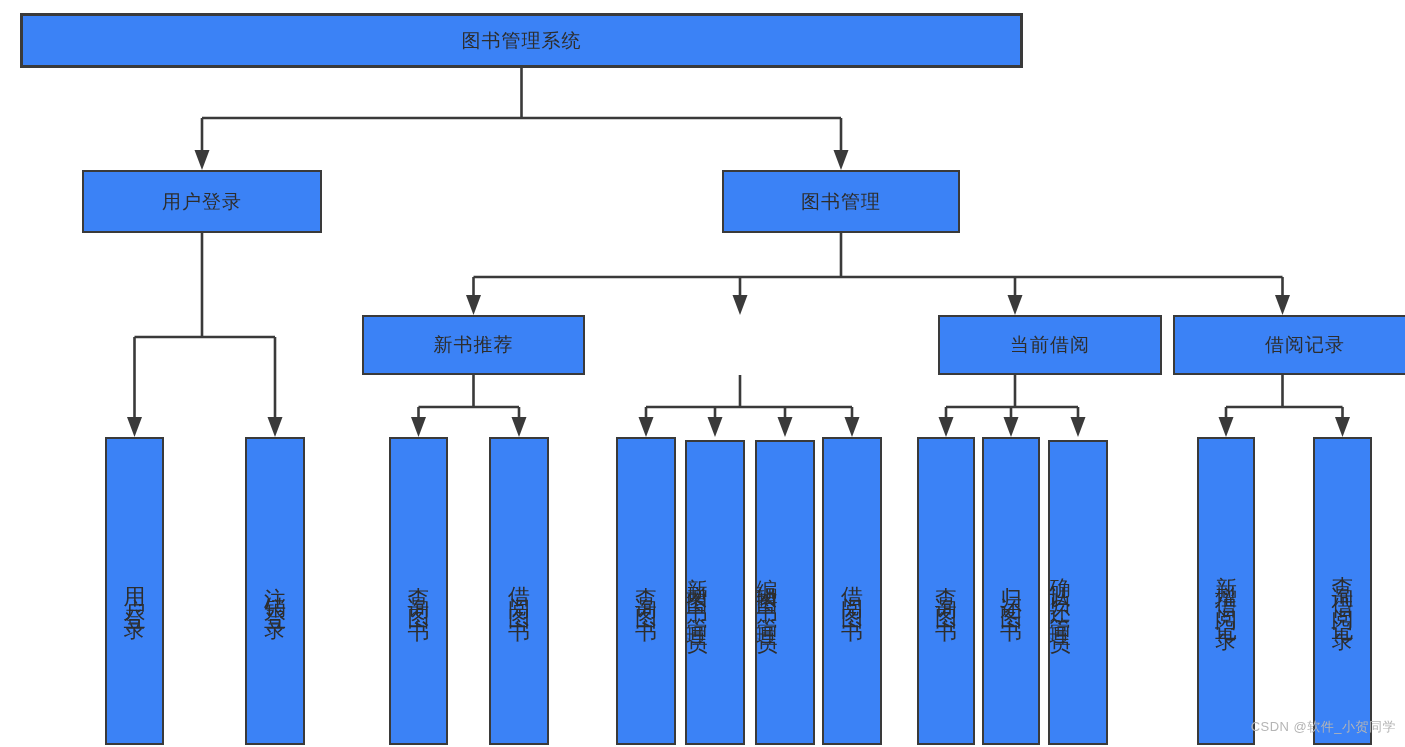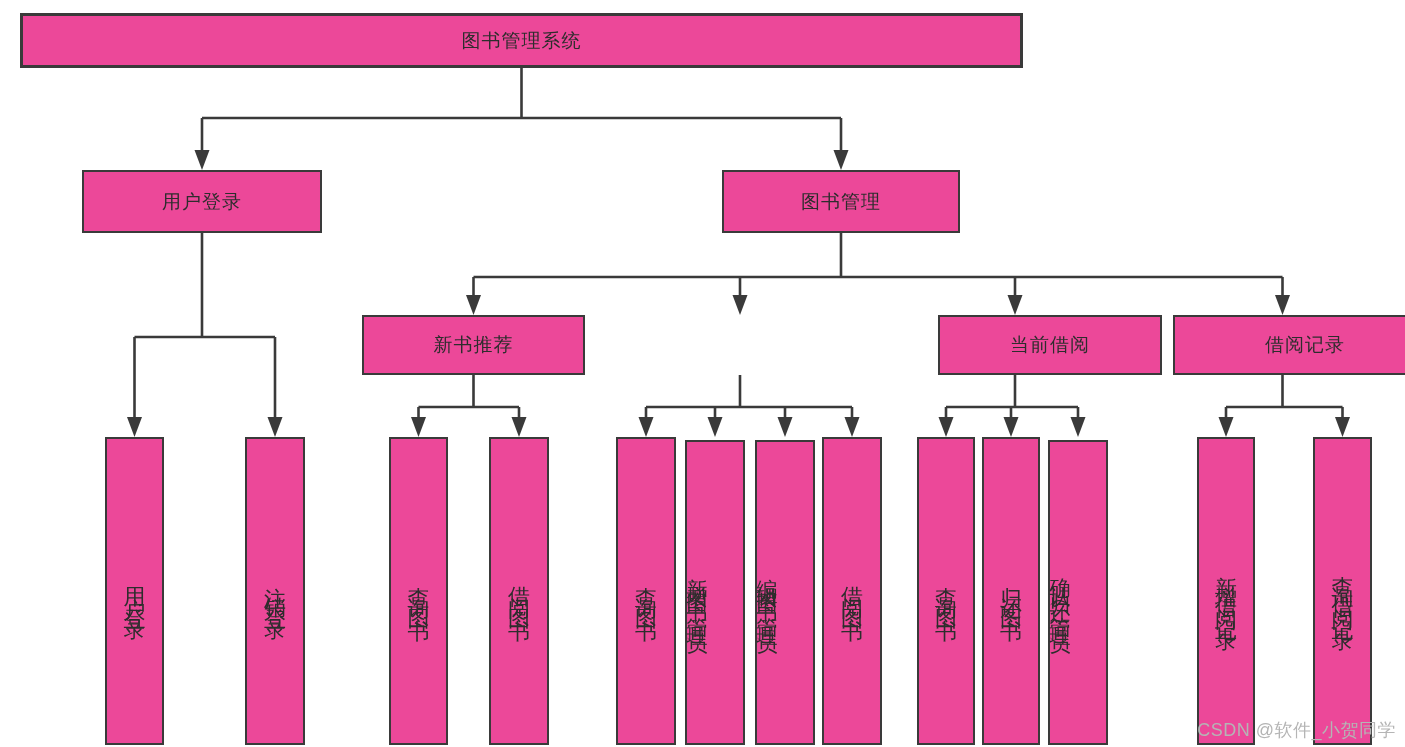--- a/index.html
+++ b/index.html
@@ -28,21 +28,21 @@
     stroke-width: 2.6;
     fill: none;
   }
   .connectors polygon {
     fill: var(--line, #3a3a3a);
     stroke: none;
   }
   .box {
     position: absolute;
     box-sizing: border-box;
-    background: #ec4899;
+    background: #3b82f6;
     border: 2.5px solid var(--line, #3a3a3a);
     display: flex;
     align-items: center;
     justify-content: center;
     color: var(--text, #2d2d2d);
     text-align: center;
   }
   .box.root { border-width: 3px; }
   .box.h span {
     font-size: 19px;
@@ -62,21 +62,21 @@
     padding-top: 9px;
   }
   .box.v.long span {
     font-size: 21px;
     letter-spacing: 8px;
   }
   .watermark {
     position: absolute;
     right: 9px;
     top: 718px;
-    font-size: 18px;
+    font-size: 13px;
     color: var(--watermark, #b5b5b5);
     letter-spacing: 0.5px;
     white-space: nowrap;
   }
 </style>
 </head>
 <body>
 
 <div class="canvas">
 

